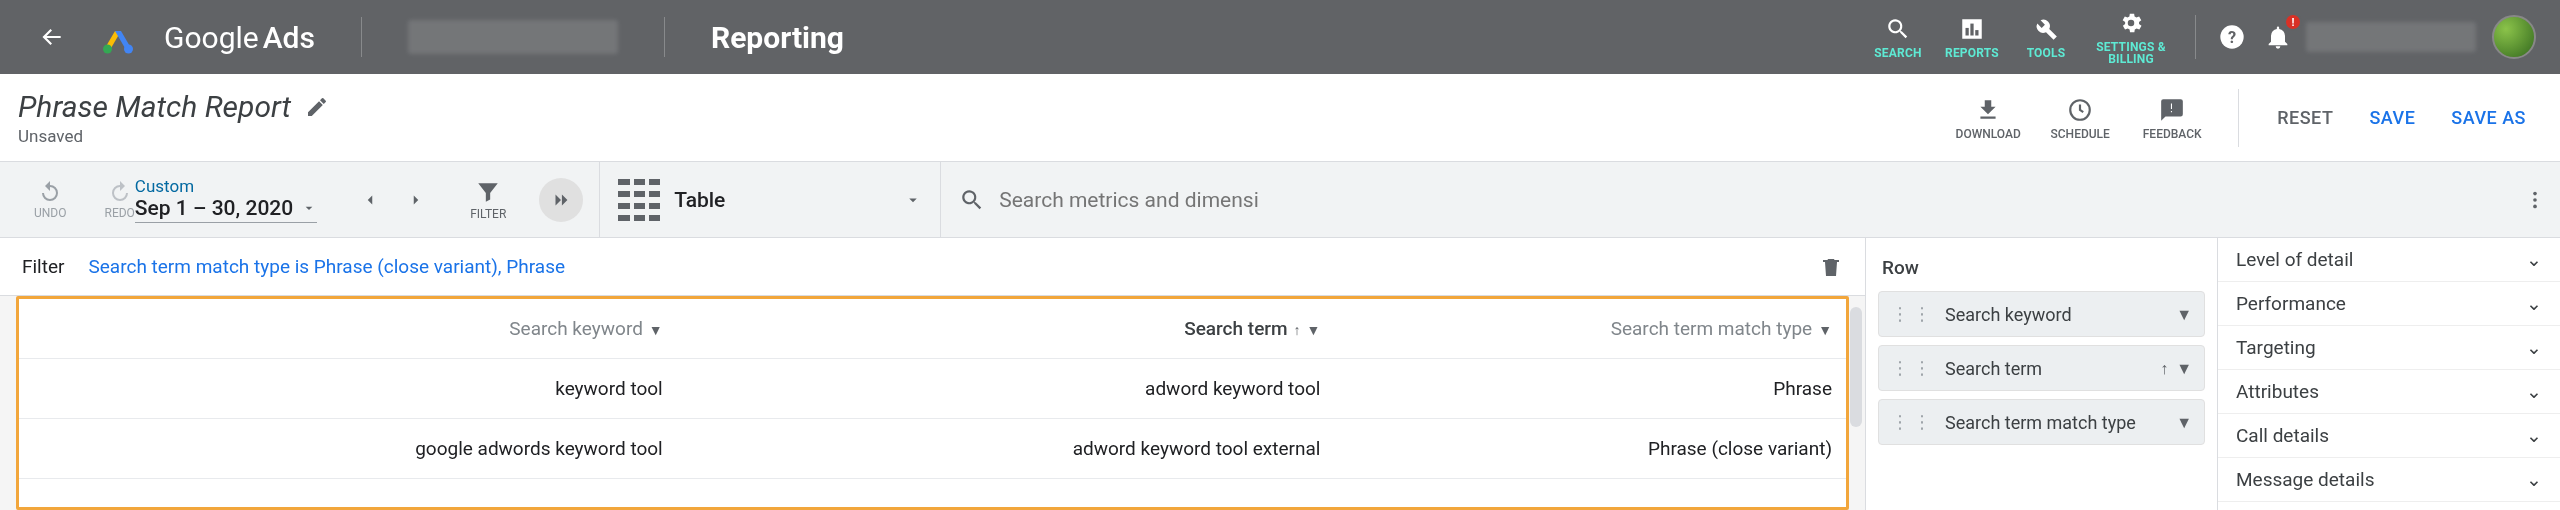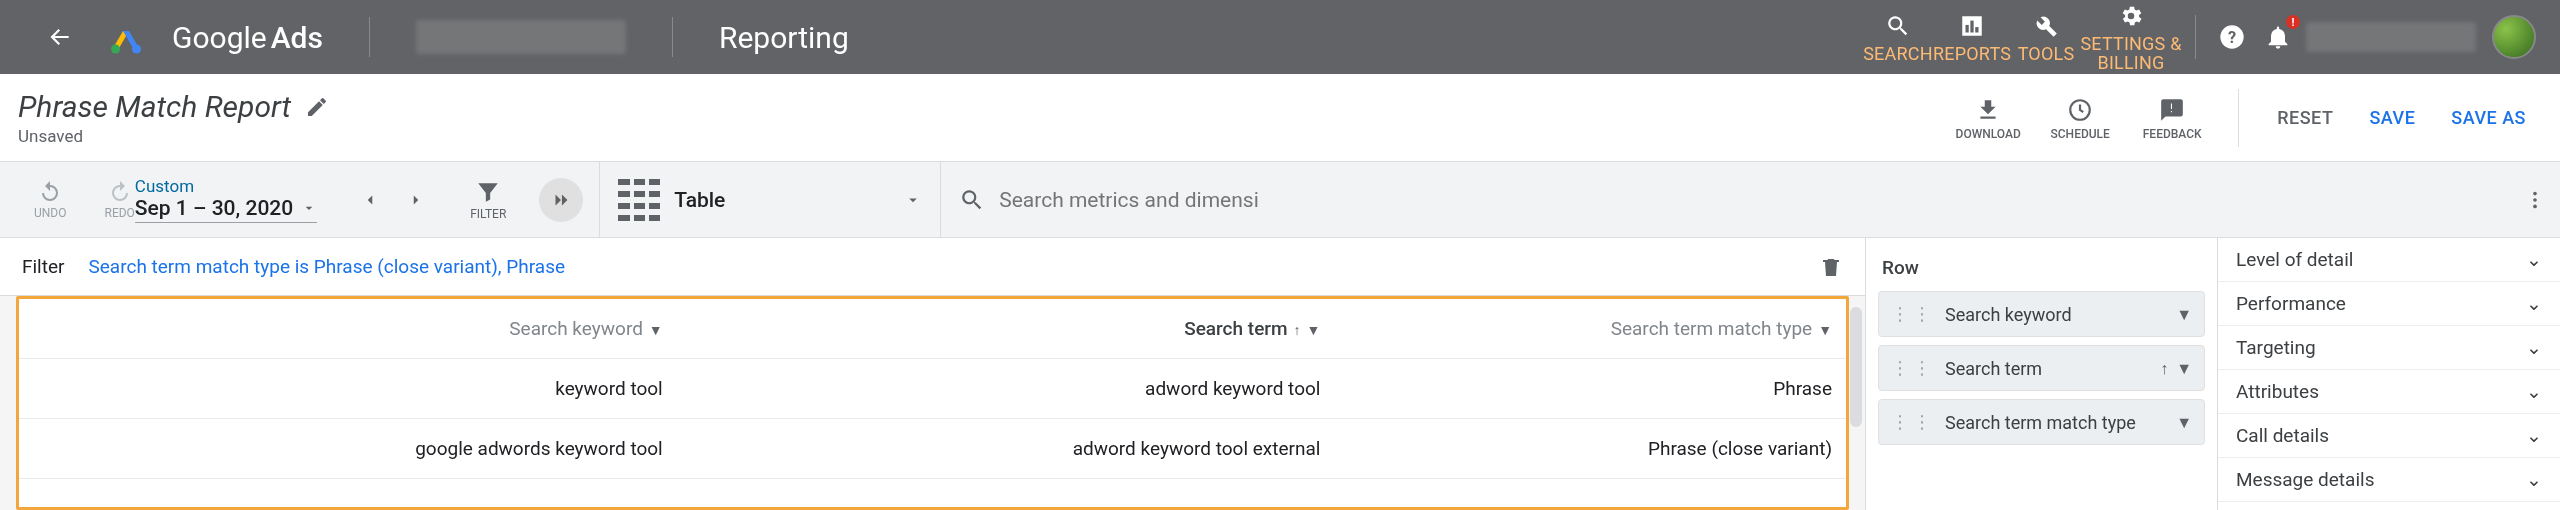--- a/index.html
+++ b/index.html
@@ -1,30 +1,30 @@
 <!DOCTYPE html>
 <html><head>
 <meta charset="utf-8">
 <style>
   * { box-sizing: border-box; margin: 0; padding: 0; font-family: Roboto, Arial, sans-serif; }
   body { background: #f5f5f5; width: 2560px; height: 510px; overflow: hidden; }
 
   
   .topbar { display: flex; align-items: center; background: #616366; height: 74px; color: #fff; }
-  .topbar .left { display: flex; align-items: center; gap: 26px; padding-left: 40px; }
+  .topbar .left { display: flex; align-items: center; gap: 26px; padding-left: 32px; }
   .tb-icon { display: inline-flex; align-items: center; justify-content: center; width: 40px; height: 40px; cursor: pointer; }
   .brand { display: flex; align-items: center; gap: 10px; font-size: 30px; font-weight: 400; }
   .brand .bold { font-weight: 500; margin-left: -6px; text-align: right; }
   .vsep { width: 1px; height: 40px; background: rgba(255,255,255,.25); margin: 0 20px; }
   .account { width: 210px; height: 34px; background: rgba(255,255,255,.12); border-radius: 3px; filter: blur(2px); }
-  .breadcrumb-text { font-size: 30px; font-weight: 400; }
+  .breadcrumb-text { font-size: 30px; font-weight: 700; }
   .topbar .right { margin-left: auto; display: flex; align-items: center; padding-right: 24px; }
   .tool { display: flex; flex-direction: column; align-items: center; width: 74px; cursor: pointer; }
   .tool .ico { height: 30px; display:flex; align-items:center; }
-  .tool .lbl { font-size: 18px; font-weight: 400; color: #fdba74; text-transform: uppercase; letter-spacing: .2px; margin-top: 2px; white-space: nowrap;}
+  .tool .lbl { font-size: 12px; font-weight: 700; color: #5eead4; text-transform: uppercase; letter-spacing: .2px; margin-top: 2px; white-space: nowrap;}
   .vsep2 { width: 1px; height: 44px; background: rgba(255,255,255,.25); margin: 0 16px; }
   .notif { position: relative; }
   .notif .badge { position: absolute; top: -4px; right: -4px; width: 18px; height: 18px; background: #d93025; border-radius: 9px; border: 2px solid #616366; display:flex; align-items:center; justify-content:center;}
   .notif .badge::after { content:'!'; color:#fff; font-size:11px; font-weight:700; }
   .blurred-name { width: 170px; height: 30px; background: rgba(255,255,255,.12); margin-left: 8px; border-radius: 3px; filter: blur(2px);}
   .avatar { width: 44px; height: 44px; border-radius: 22px; background: radial-gradient(circle at 30% 30%, #8bc34a, #33691e); margin-left: 16px; border: 2px solid #888;}
 
   
   .title-row { display: flex; align-items: center; background: #fff; height: 88px; border-bottom: 1px solid #dadce0; padding: 0 18px; }
   .title-left { display: flex; flex-direction: column; justify-content: flex-end; }

